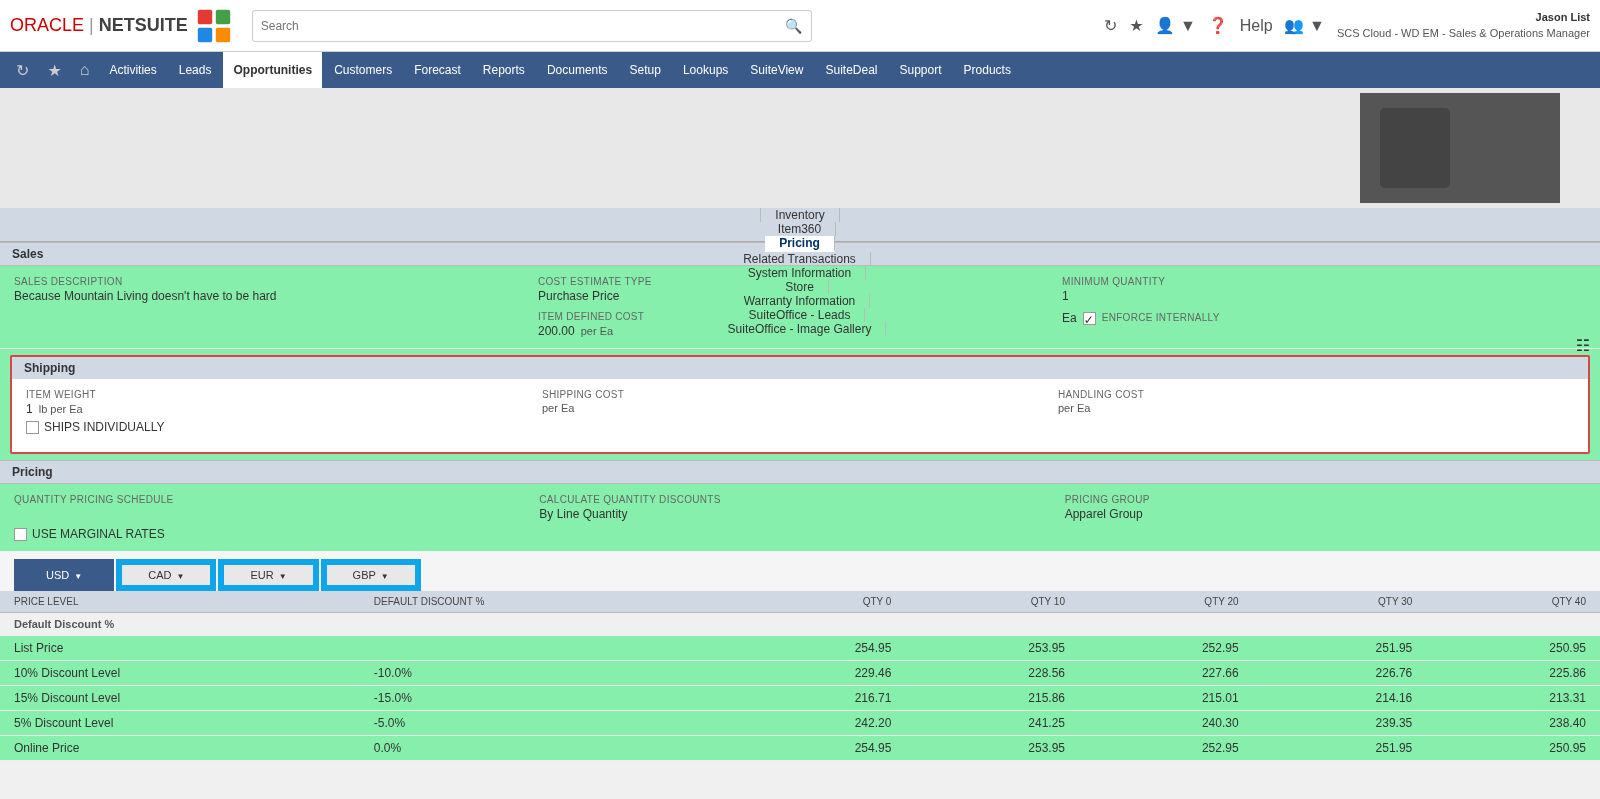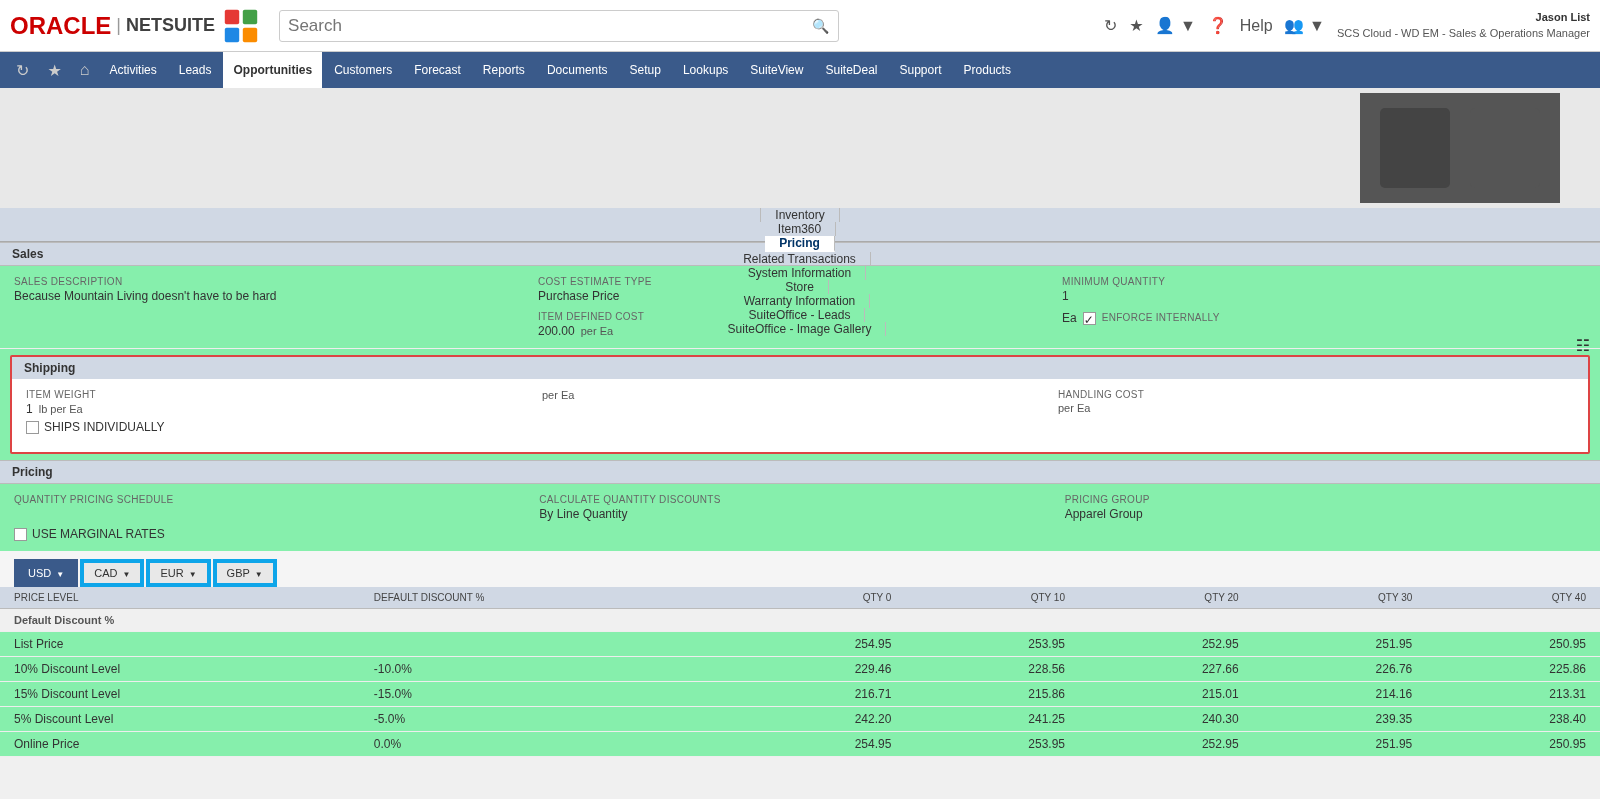--- a/index.html
+++ b/index.html
@@ -13,22 +13,22 @@
       border-bottom: 1px solid #ccc;
       padding: 0 10px;
       height: 52px;
     }
     .logo-area {
       display: flex;
       align-items: center;
       margin-right: 20px;
     }
     .logo-text {
-      font-size: 24px;
-      font-weight: bold;
+      font-size: 18px;
+      font-weight: normal;
       color: #c00;
       margin-right: 5px;
     }
     .logo-divider {
       color: #999;
       margin-right: 5px;
       font-size: 18px;
     }
     .netsuite-text {
       font-size: 18px;
@@ -48,21 +48,21 @@
       border: 1px solid #ccc;
       border-radius: 3px;
       background: #fff;
       padding: 0 8px;
       height: 32px;
     }
     .search-bar input {
       border: none;
       outline: none;
       flex: 1;
-      font-size: 17px;
+      font-size: 12px;
       color: #999;
     }
     .search-icon { color: #666; font-size: 14px; cursor: pointer; }
     .top-bar-right {
       display: flex;
       align-items: center;
       margin-left: auto;
       gap: 12px;
     }
     .top-bar-icon { color: #555; font-size: 16px; cursor: pointer; }
@@ -234,23 +234,23 @@
     
     .currency-tabs {
       display: flex;
       gap: 0;
       padding: 8px 14px 0 14px;
       background: #f5f5f5;
     }
     .currency-tab {
       font-size: 11px;
       color: #333;
-      padding: 4px 10px;
+      padding: 4px 26px;
       cursor: pointer;
-      border: 4px solid #0ea5e9;
+      border: 6px solid #0ea5e9;
       background: #e8e8e8;
       margin-right: 2px;
     }
     .currency-tab.active {
       background: #3a5a8a;
       color: #fff;
       border-color: #3a5a8a;
     }
     .currency-tab-arrow { font-size: 8px; margin-left: 2px; }
 
@@ -418,20 +418,21 @@
           <div class="field-value-inline">
             <span>1</span>
             <span class="per-ea">lb  per Ea</span>
           </div>
           <div class="checkbox-field">
             <span class="checkbox-box"></span>
             <span>SHIPS INDIVIDUALLY</span>
           </div>
         </div>
         <div class="shipping-col">
+          <div class="field-label">SHIPPING COST</div>
           <div class="field-value-inline">
             <span class="per-ea">per Ea</span>
           </div>
         </div>
         <div class="shipping-col">
           <div class="field-label">HANDLING COST</div>
           <div class="field-value-inline">
             <span class="per-ea">per Ea</span>
           </div>
         </div>

